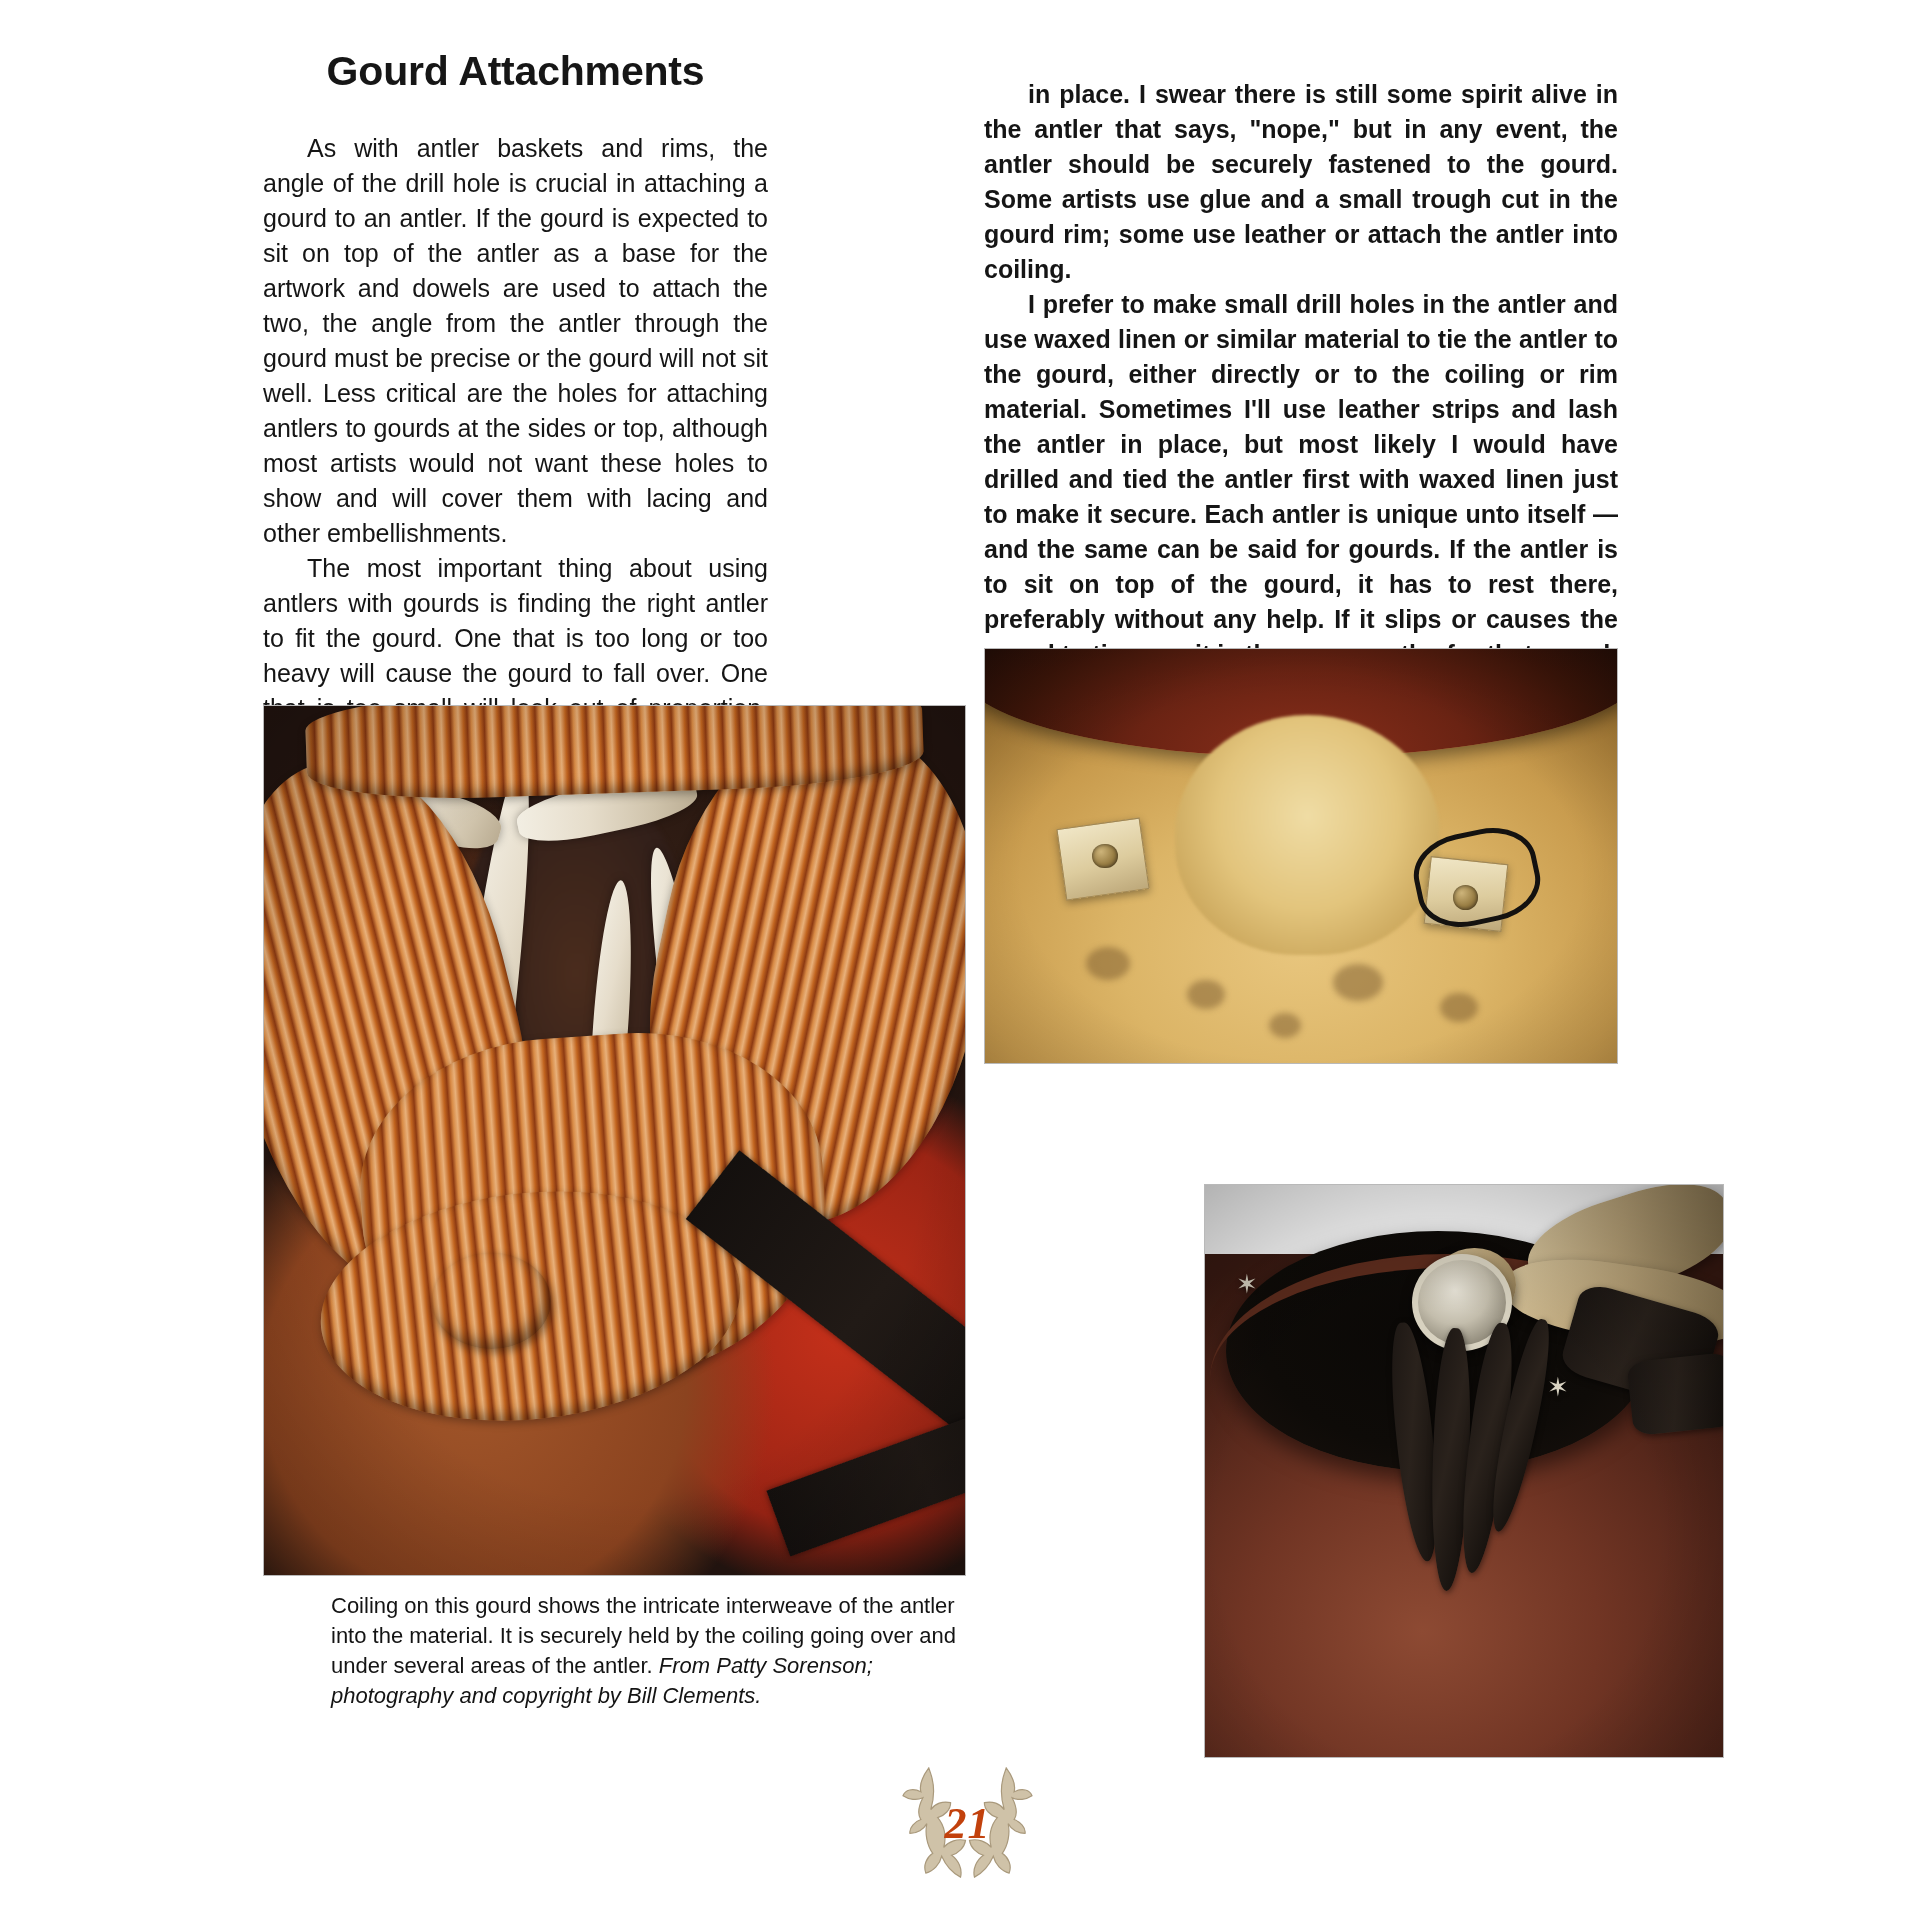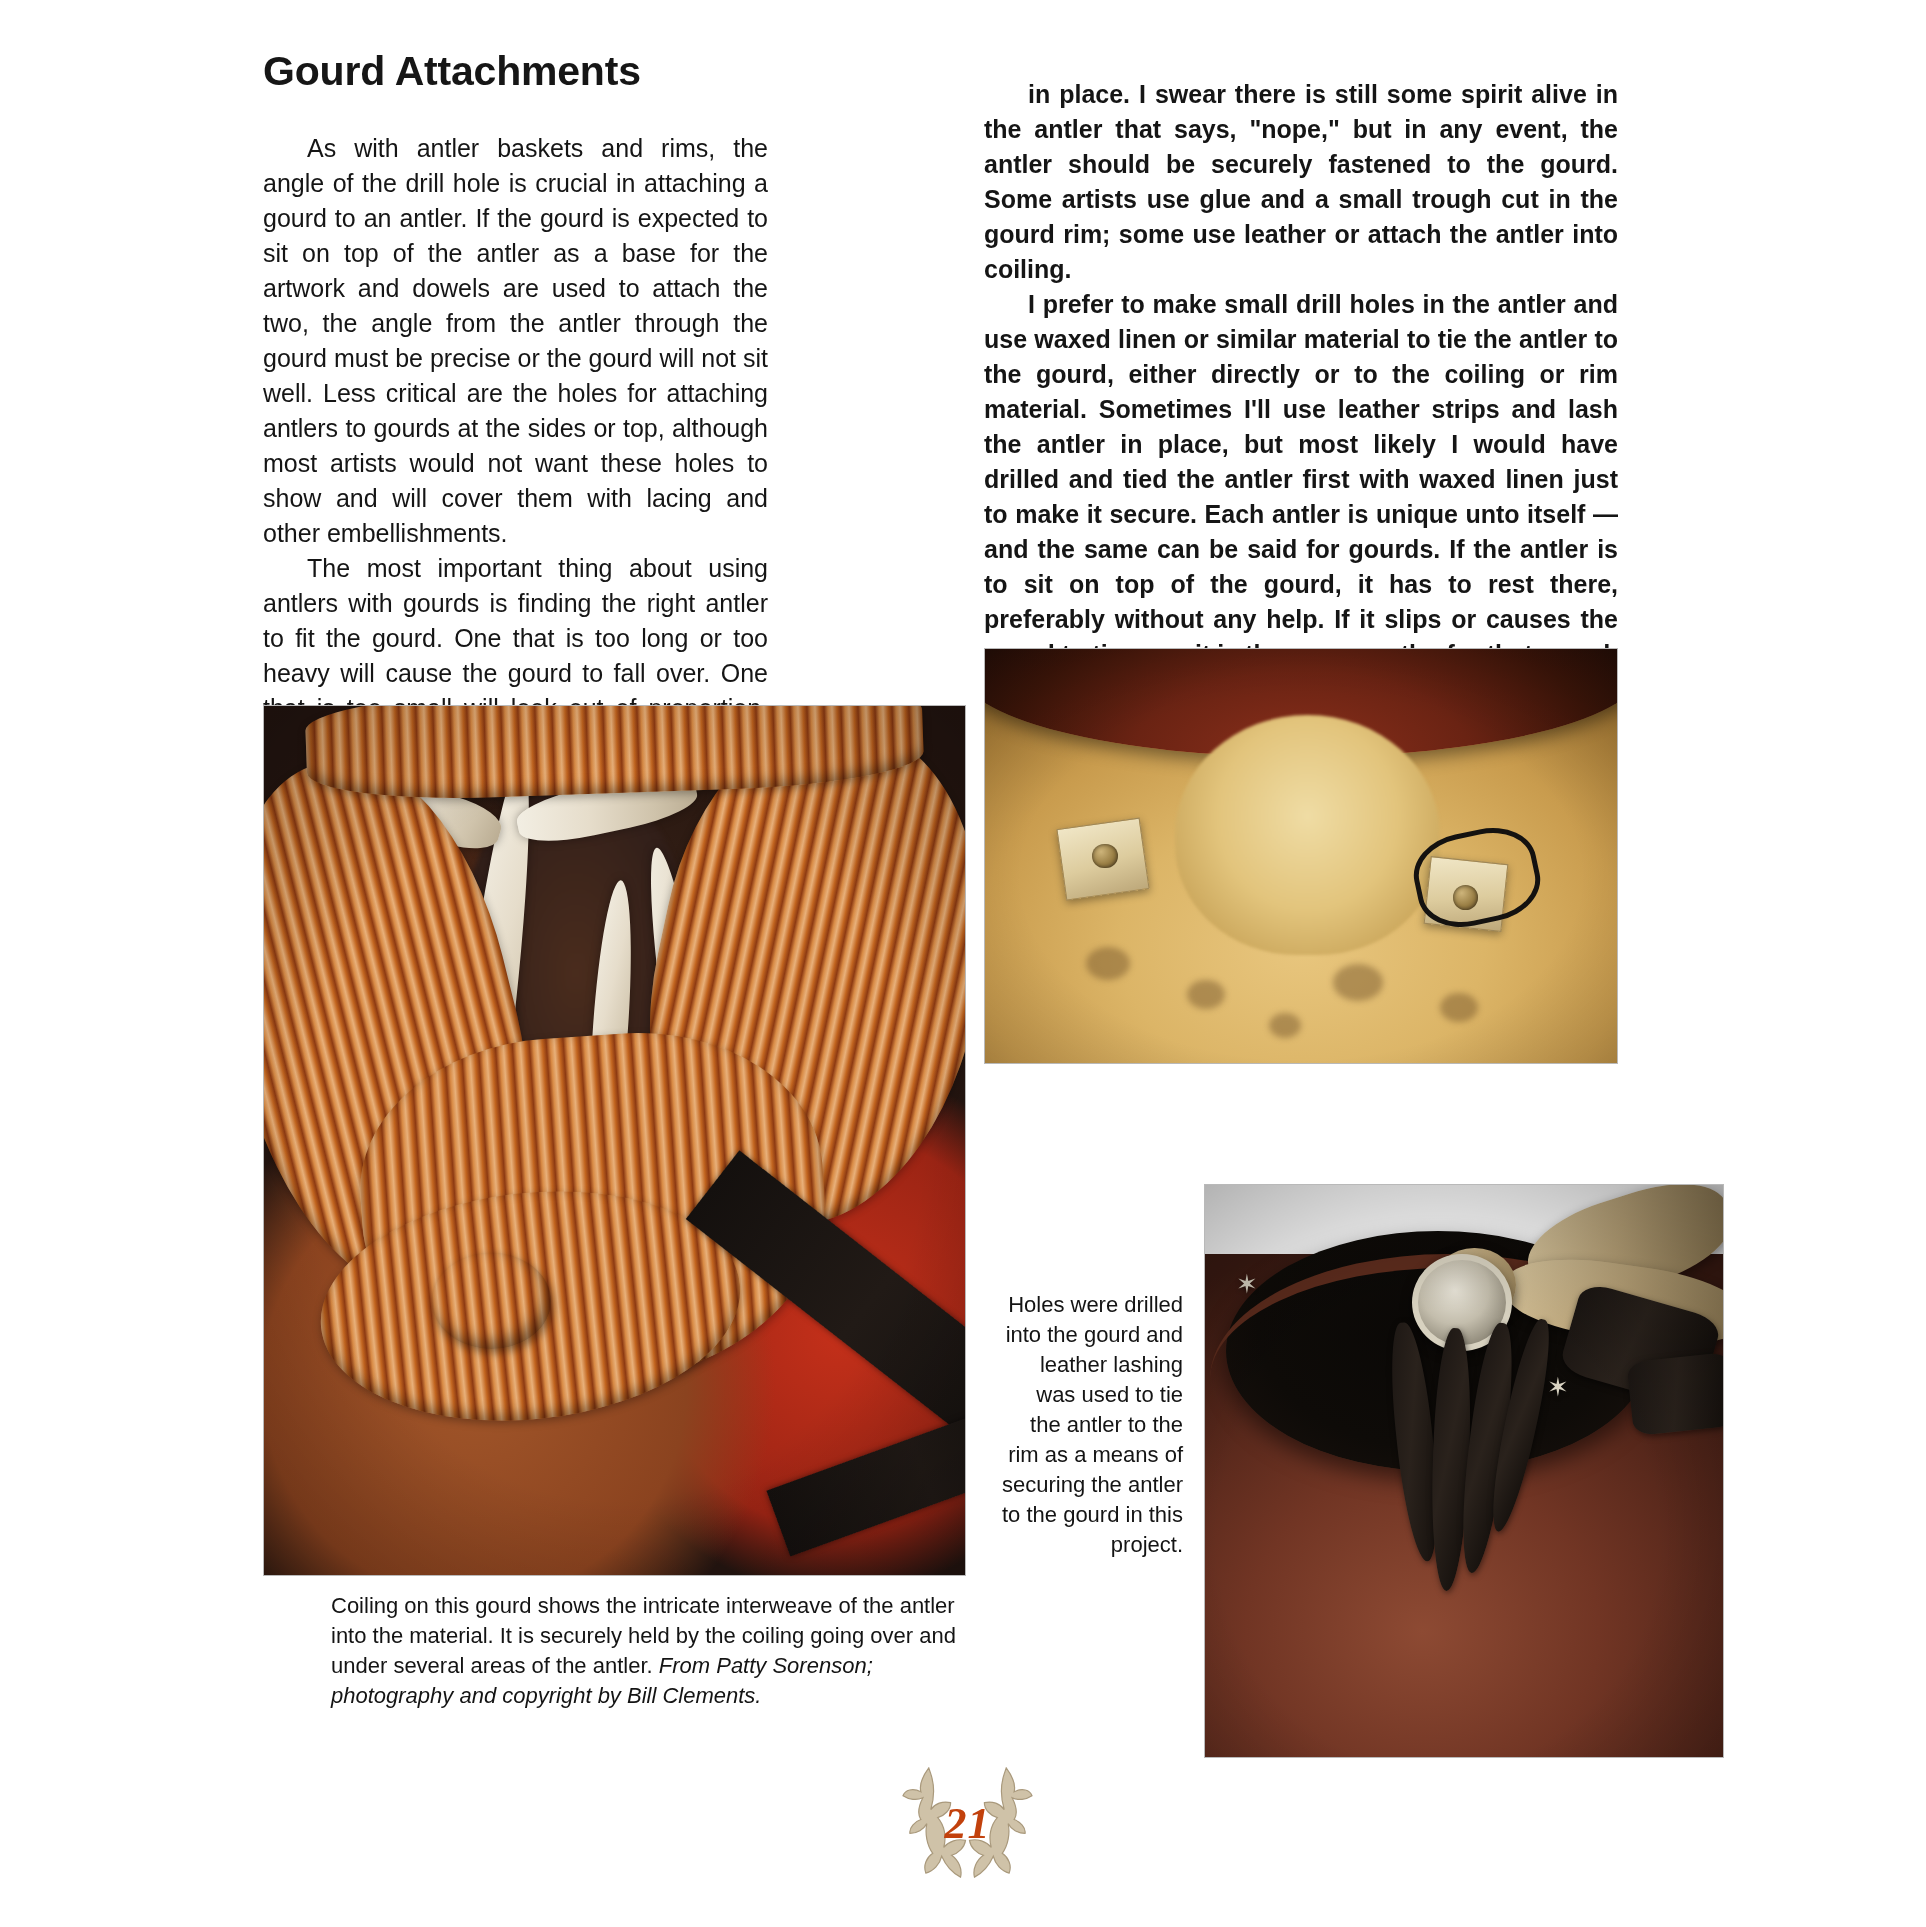--- a/index.html
+++ b/index.html
@@ -30,21 +30,21 @@
     top: 77px;
     width: 634px;
     font-weight: bold;
   }
 
   h1.title {
     font-size: 41px;
     font-weight: bold;
     letter-spacing: -0.2px;
     margin: 0 0 36px 0;
-    text-align: left;
+    text-align: center;
     color: #161616;
     font-family: "Liberation Sans", sans-serif;
   }
 
   p.body {
     margin: 0;
     font-size: 25px;
     line-height: 35px;
     text-align: justify;
     text-indent: 44px;
@@ -381,21 +381,20 @@
 
     <div class="layer" style="background: radial-gradient(ellipse 85% 80% at 45% 62%, rgba(0,0,0,0) 50%, rgba(0,0,0,.34) 100%);"></div>
     <span class="sr">A dark reddish-brown gourd vessel with an antler lashed to the rim by black leather strips and a silver concho</span>
   </div>
 
   <div class="caption" id="cap-coiling">
     <span>Coiling on this gourd shows the intricate interweave of the antler into the material. It is securely held by the coiling going over and under several areas of the antler. </span><i>From Patty Sorenson; photography and copyright by Bill Clements.</i>
   </div>
 
 
-  <div class="caption" id="cap-lashing">Holes were drilled into the gourd and leather lashing was used to tie the antler to the rim as a means of securing the antler to the gourd in this project.</div>
 
   <div class="folio">
     <svg width="149" height="129" viewBox="0 0 150 130" aria-hidden="true">
       <g fill="#cfc2a8" stroke="#a9997c" stroke-width="1.2">
 
         <path d="M36 6 C30 14 26 22 28 30 C20 26 12 28 10 34 C16 38 24 39 30 36
                  C26 44 24 52 28 58 C22 60 16 66 17 72 C24 72 31 68 34 62
                  C32 72 34 84 40 92 C34 96 30 104 33 112 C41 110 47 103 49 95
                  C53 104 60 112 68 116 C70 108 66 99 59 94 C66 92 72 86 73 79
                  C65 77 56 80 51 86 C54 76 52 64 45 56 C52 54 58 48 58 41

